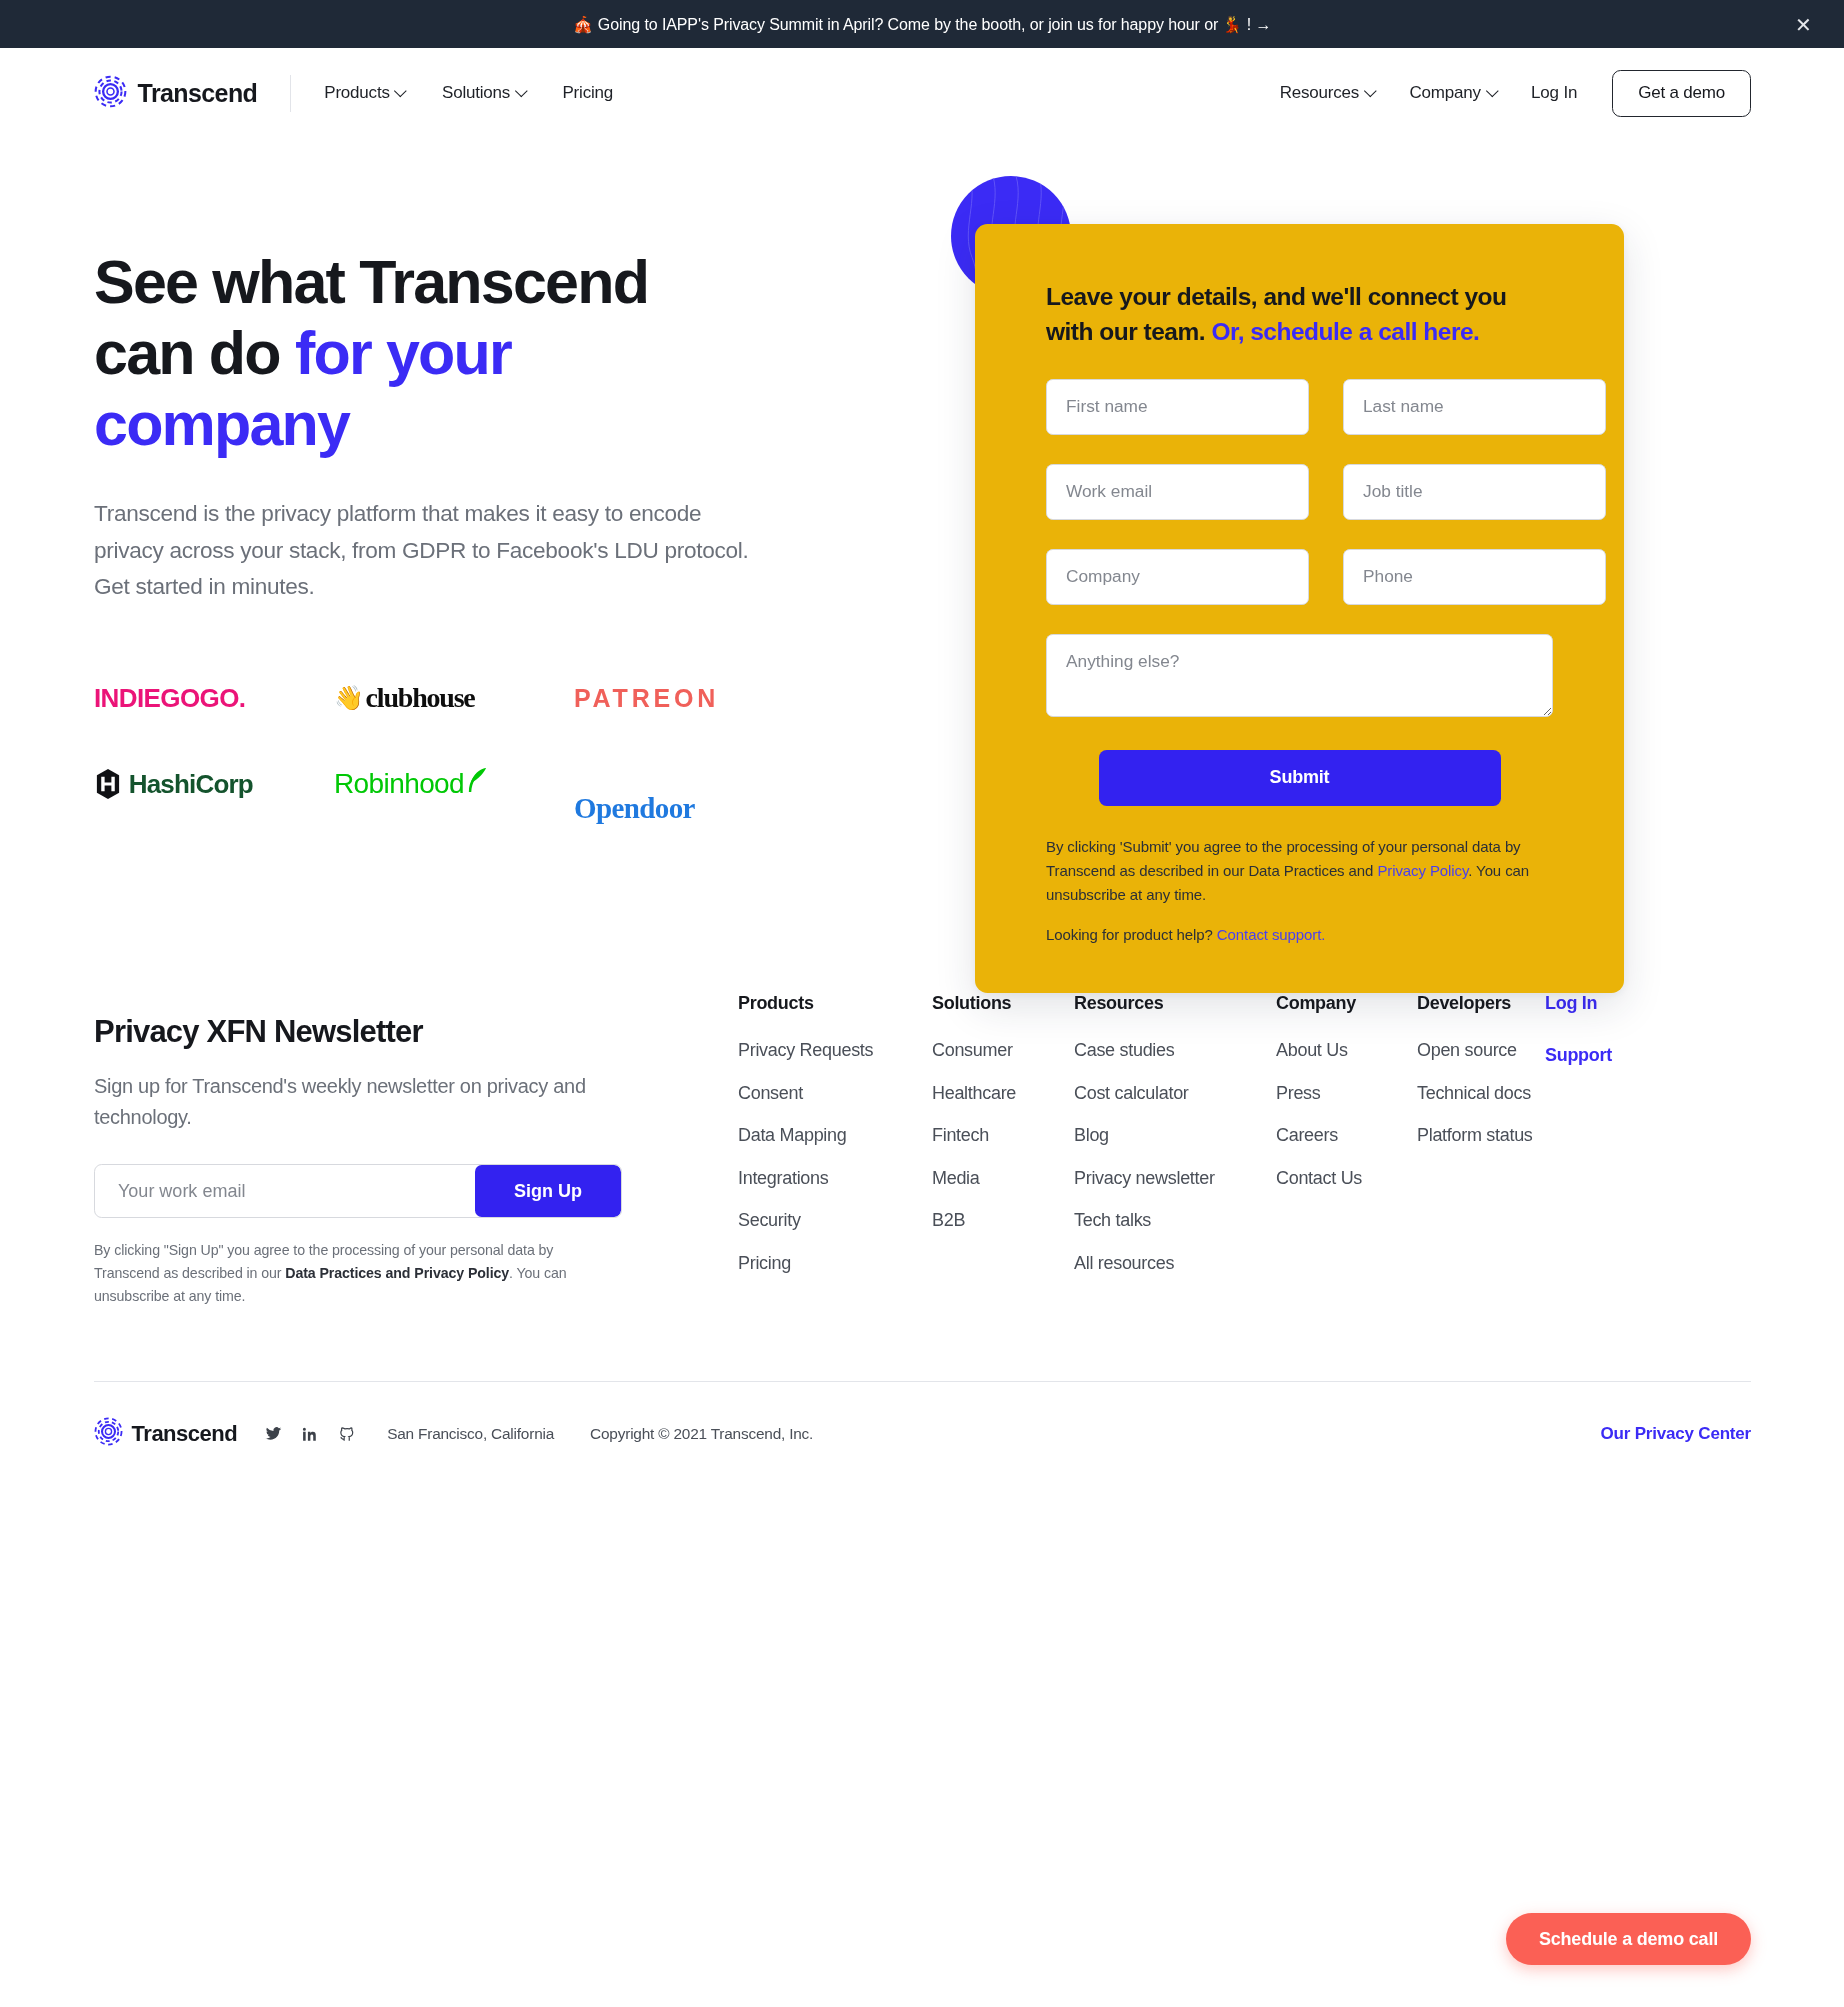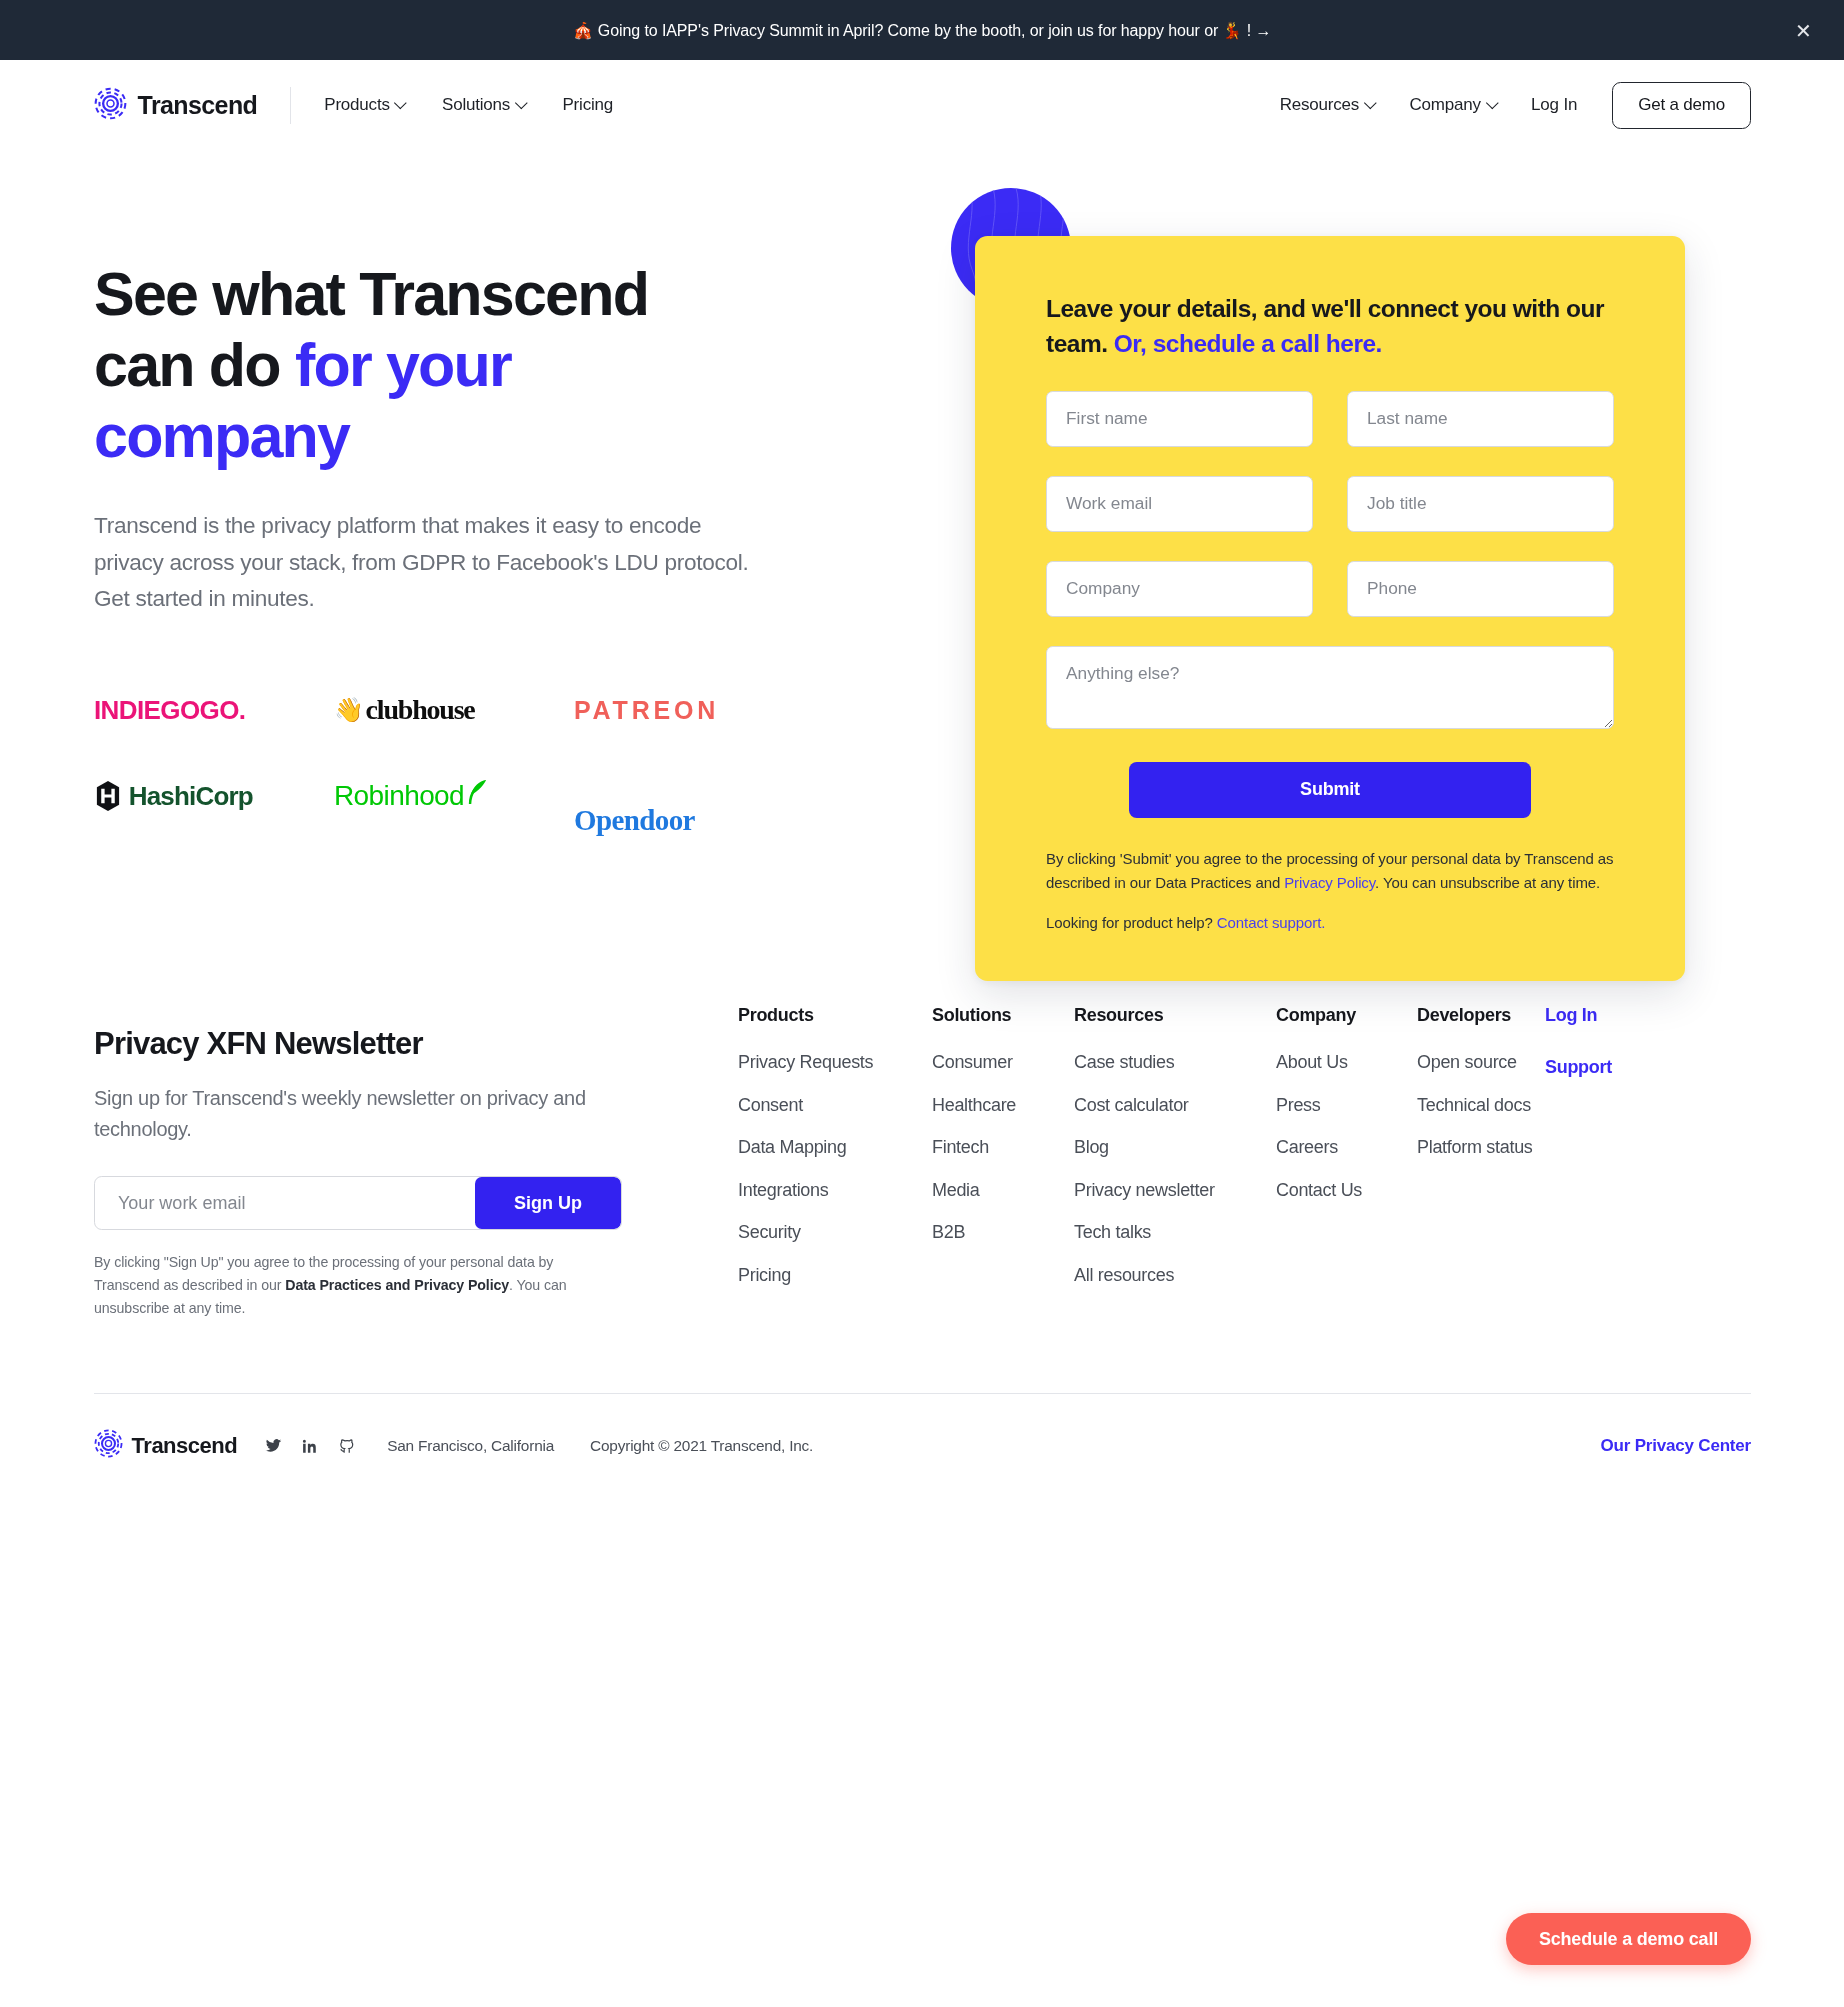--- a/index.html
+++ b/index.html
@@ -6,21 +6,21 @@
   html, body {
     width: 1845px;
     background: #ffffff;
     font-family: "Liberation Sans", sans-serif;
     -webkit-font-smoothing: antialiased;
   }
   body { width: 1845px; min-height: 2008px; position: relative; overflow-x: hidden; }
 
   
   .banner {
-    height: 60px;
+    height: 48px;
     background: #1f2937;
     display: flex;
     align-items: center;
     justify-content: center;
     position: relative;
   }
   .banner-text {
     color: #ffffff;
     font-size: 16px;
     letter-spacing: -0.1px;
@@ -162,22 +162,22 @@
     border-radius: 50%;
     background: #3b2bf5;
     overflow: hidden;
   }
 
   
   .form-card {
     position: absolute;
     left: 881px;
     top: 86px;
-    width: 710px;
-    background: #fde047;
+    width: 649px;
+    background: #eab308;
     border-radius: 12.5px;
     box-shadow: 0 13.4px 40px rgba(30,35,60,0.13), 0 1.9px 7.7px rgba(30,35,60,0.05);
     padding: 56px 71px 46px 71px;
   }
   .form-heading {
     font-size: 24.5px;
     font-weight: 700;
     line-height: 1.42;
     color: #16181d;
     letter-spacing: -0.5px;

